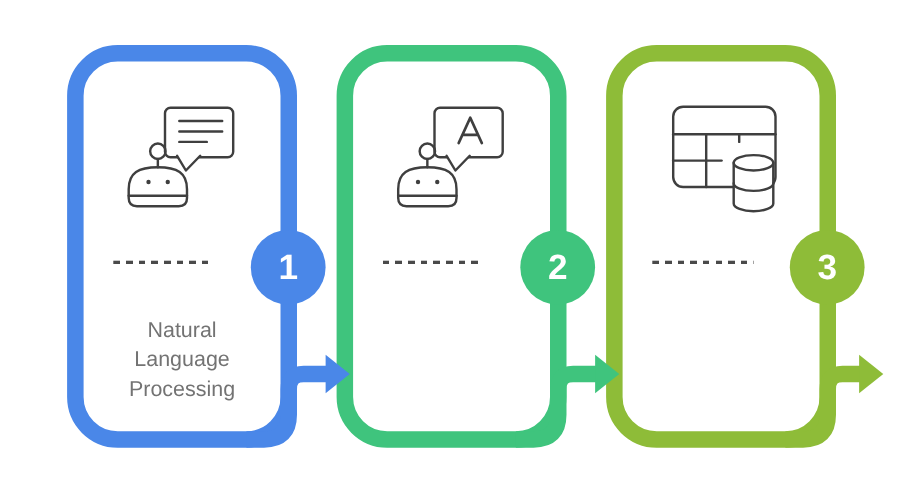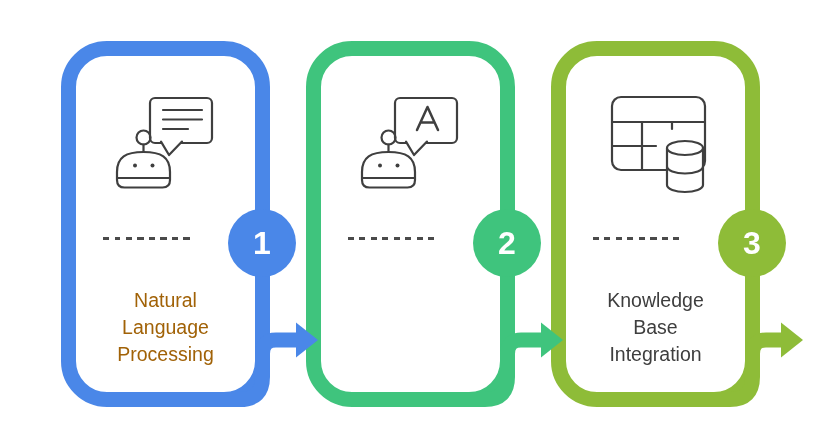--- a/index.html
+++ b/index.html
@@ -48,21 +48,21 @@
           <path d="M31.5,56.5 V64"></path>
           <circle cx="23" cy="77.5" r="2" stroke="none" fill="#3f3f3f"></circle>
           <circle cx="40.5" cy="77.5" r="2" stroke="none" fill="#3f3f3f"></circle>
         </g>
       </svg>
     </div>
     <div class="dashes" style="color: rgb(74, 74, 74);"></div>
     <div class="badge" style="background: rgb(74, 135, 232);">
       <span>1</span>
     </div>
-    <div class="label" style="color: #a16207;">Natural
+    <div class="label" style="color: #737373;">Natural
 Language
 Processing</div>
   </div>
 
   <div class="card" style="left: 306px; border-color: rgb(63, 196, 125);">
     <div class="icon-wrap" style="left:36px;top:32px">
       <svg width="100" height="102" viewBox="0 0 100 102">
         <g fill="none" stroke-width="2.2" stroke-linecap="round" stroke-linejoin="round" stroke="#3f3f3f">
           <rect x="38" y="10" width="62" height="45" rx="5"></rect>
           <path d="M60,42 L70.5,19 L81,42 M63.8,34.5 H77.2" stroke-width="2.5"></path>
@@ -94,23 +94,20 @@
           <path d="M62,60 V97 A18,7 0 0 0 98,97 V60" fill="#ffffff"></path>
           <ellipse cx="80" cy="60" rx="18" ry="7" fill="#ffffff"></ellipse>
           <path d="M62,78.5 A18,7 0 0 0 98,78.5"></path>
         </g>
       </svg>
     </div>
     <div class="dashes" style="color: rgb(74, 74, 74);"></div>
     <div class="badge" style="background: rgb(142, 188, 56);">
       <span>3</span>
     </div>
-    <div class="label" style="color: rgb(62, 62, 62);">Knowledge
-Base
-Integration</div>
   </div>
 
   <svg class="arrows" width="840" height="438" viewBox="0 0 840 438">
     <g fill="none" stroke-width="15">
       <path d="M224,399.5 H240 Q262.5,399.5 262.5,377 V354 Q262.5,340 276,340 H298" stroke="#4a87e8"></path>
       <polygon points="296,322.5 296,357.5 318,340" stroke="none" fill="#4a87e8"></polygon>
       <path d="M469,399.5 H485 Q507.5,399.5 507.5,377 V354 Q507.5,340 521,340 H543" stroke="#3fc47d"></path>
       <polygon points="541,322.5 541,357.5 563,340" stroke="none" fill="#3fc47d"></polygon>
       <path d="M714,399.5 H730 Q752.5,399.5 752.5,377 V354 Q752.5,340 766,340 H783" stroke="#8ebc38"></path>
       <polygon points="781,322.5 781,357.5 803,340" stroke="none" fill="#8ebc38"></polygon>

